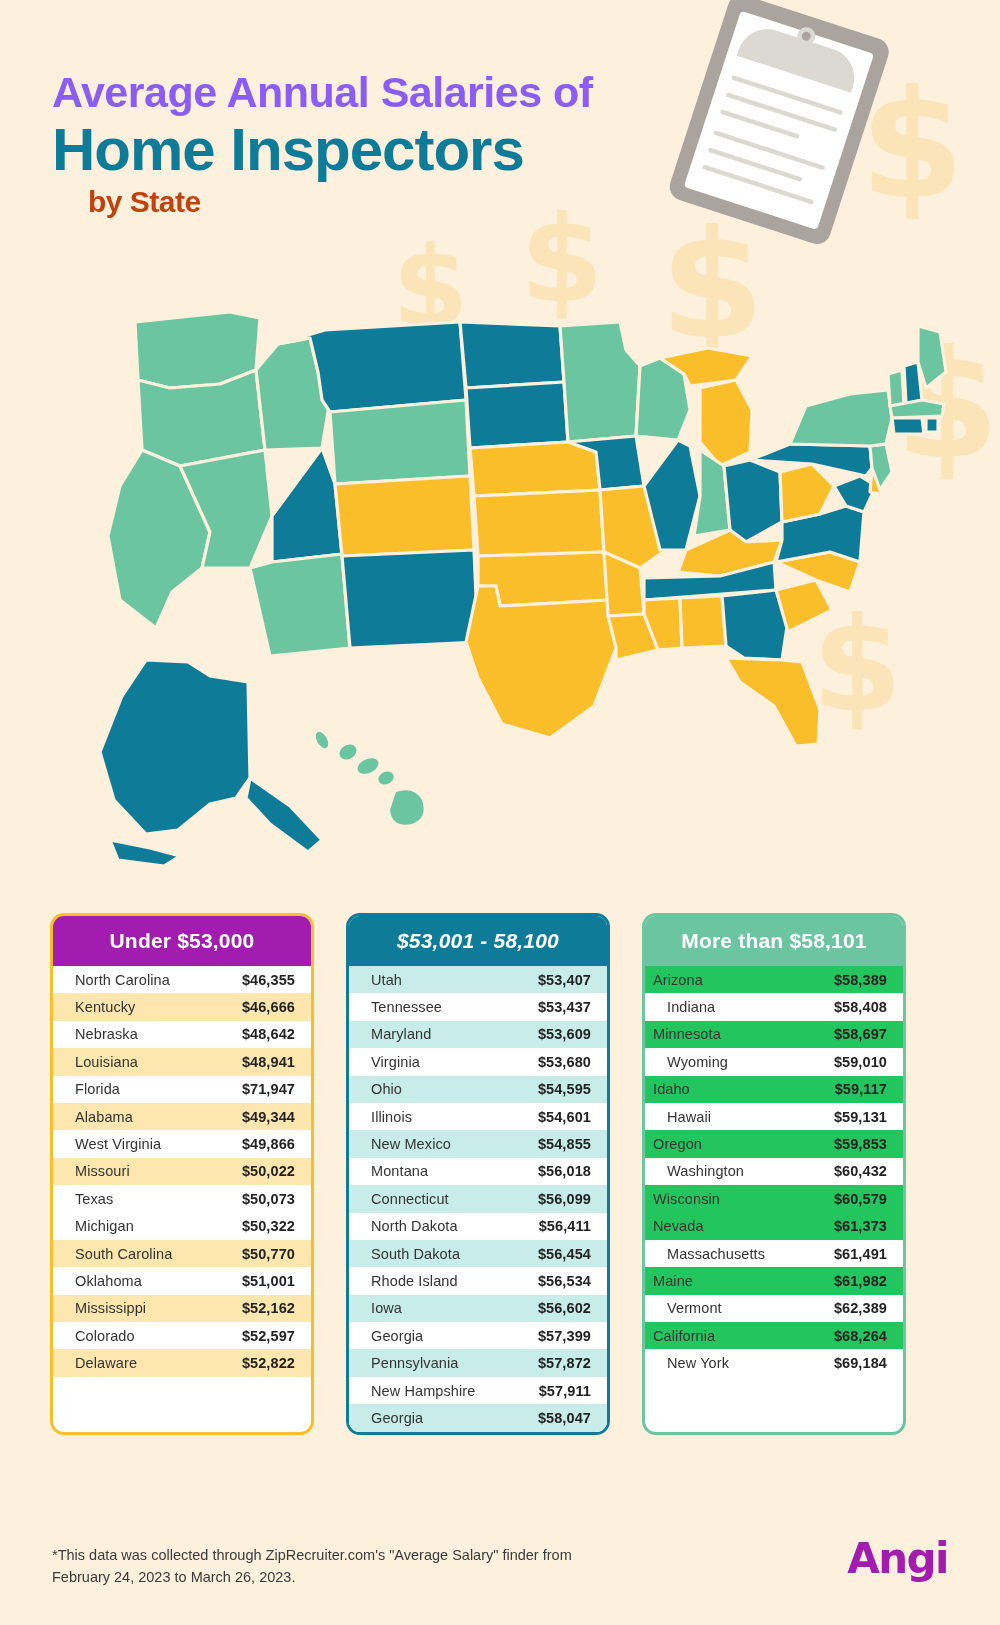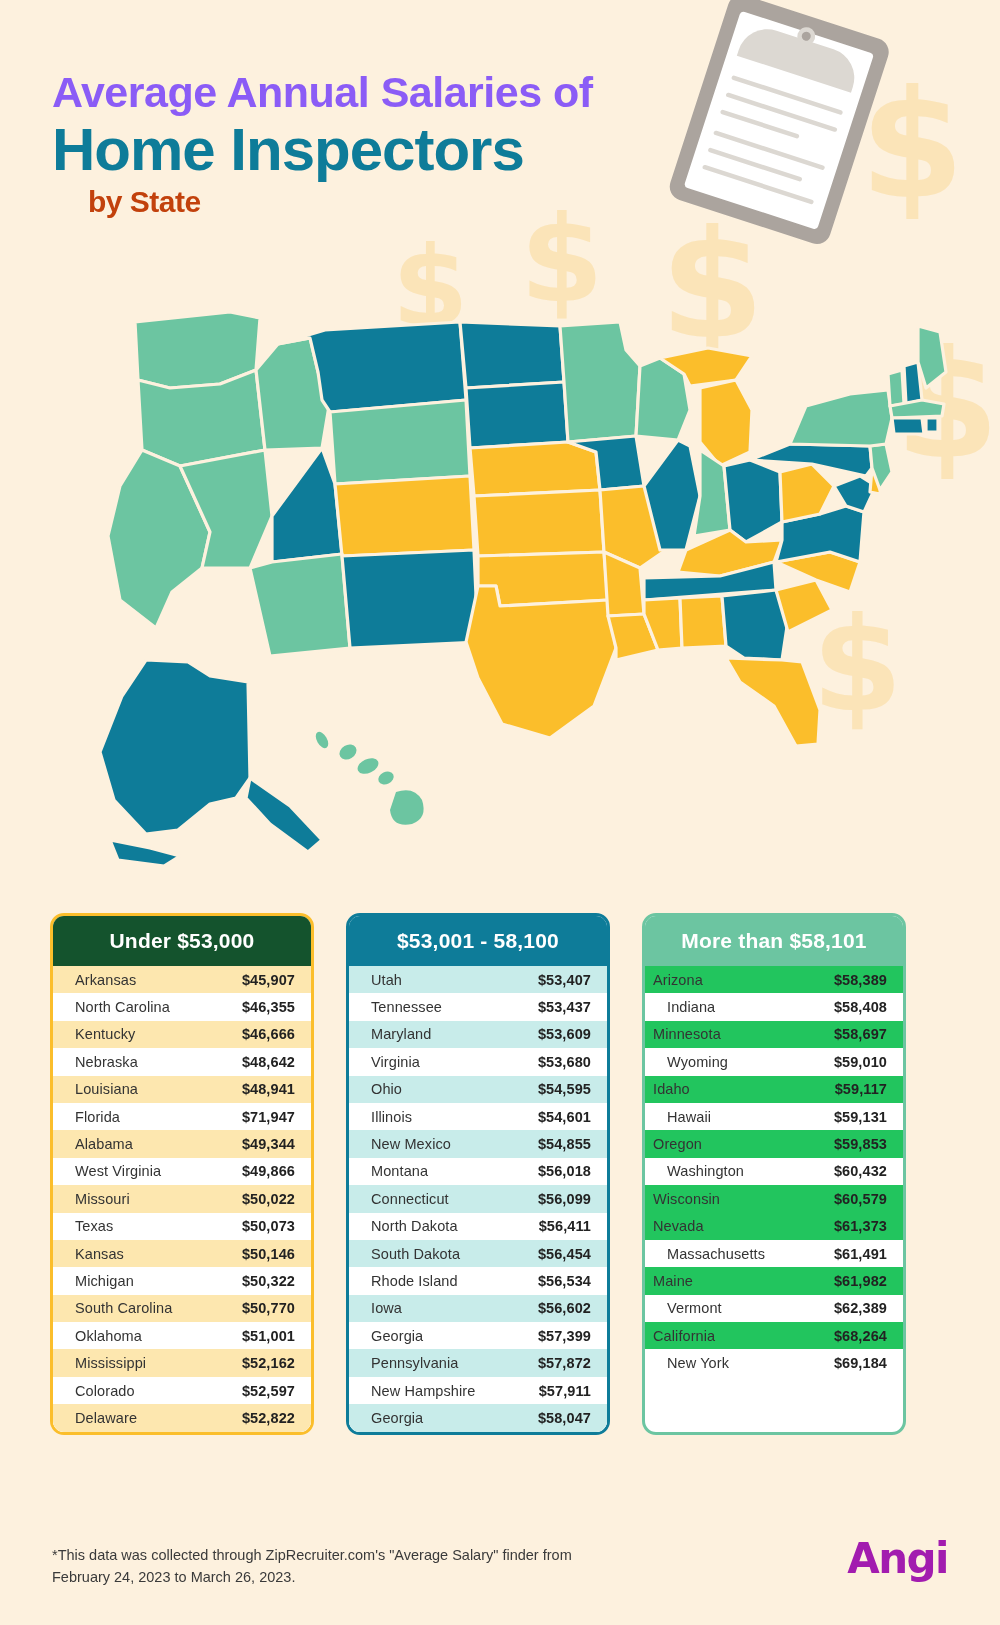--- a/index.html
+++ b/index.html
@@ -49,22 +49,22 @@
   .table-card.green  { border-color: #6CC5A1; }
 
   .tbl-header {
     text-align: center;
     font-weight: 700;
     font-size: 21px;
     color: #FFFFFF;
     padding: 13px 6px 13px;
     letter-spacing: 0.2px;
   }
-  .yellow .tbl-header { background: #14532d; }
-  .teal   .tbl-header { background: #0E7C99; }
+  .yellow .tbl-header { background: #a21caf; }
+  .teal   .tbl-header { background: #0E7C99; font-style: italic; }
   .green  .tbl-header { background: #6CC5A1; }
 
   .tbl-body { background: #FFFFFF; }
   .row {
     display: flex;
     align-items: center;
     height: 27.4px;
     padding: 0 16px 0 22px;
     font-size: 14.5px;
     color: #333333;
@@ -238,24 +238,20 @@
         </g>
       </g>
     </svg>
   </div>
 
   <div class="tables">
 
     <div class="table-card yellow">
       <div class="tbl-header">Under $53,000</div>
       <div class="tbl-body">
-          <div class="row alt">
-            <span class="state">Arkansas</span>
-            <span class="val">$45,907</span>
-          </div>
           <div class="row">
             <span class="state">North Carolina</span>
             <span class="val">$46,355</span>
           </div>
           <div class="row alt">
             <span class="state">Kentucky</span>
             <span class="val">$46,666</span>
           </div>
           <div class="row">
             <span class="state">Nebraska</span>
@@ -277,24 +273,20 @@
             <span class="state">West Virginia</span>
             <span class="val">$49,866</span>
           </div>
           <div class="row alt">
             <span class="state">Missouri</span>
             <span class="val">$50,022</span>
           </div>
           <div class="row">
             <span class="state">Texas</span>
             <span class="val">$50,073</span>
-          </div>
-          <div class="row alt">
-            <span class="state">Kansas</span>
-            <span class="val">$50,146</span>
           </div>
           <div class="row">
             <span class="state">Michigan</span>
             <span class="val">$50,322</span>
           </div>
           <div class="row alt">
             <span class="state">South Carolina</span>
             <span class="val">$50,770</span>
           </div>
           <div class="row">

